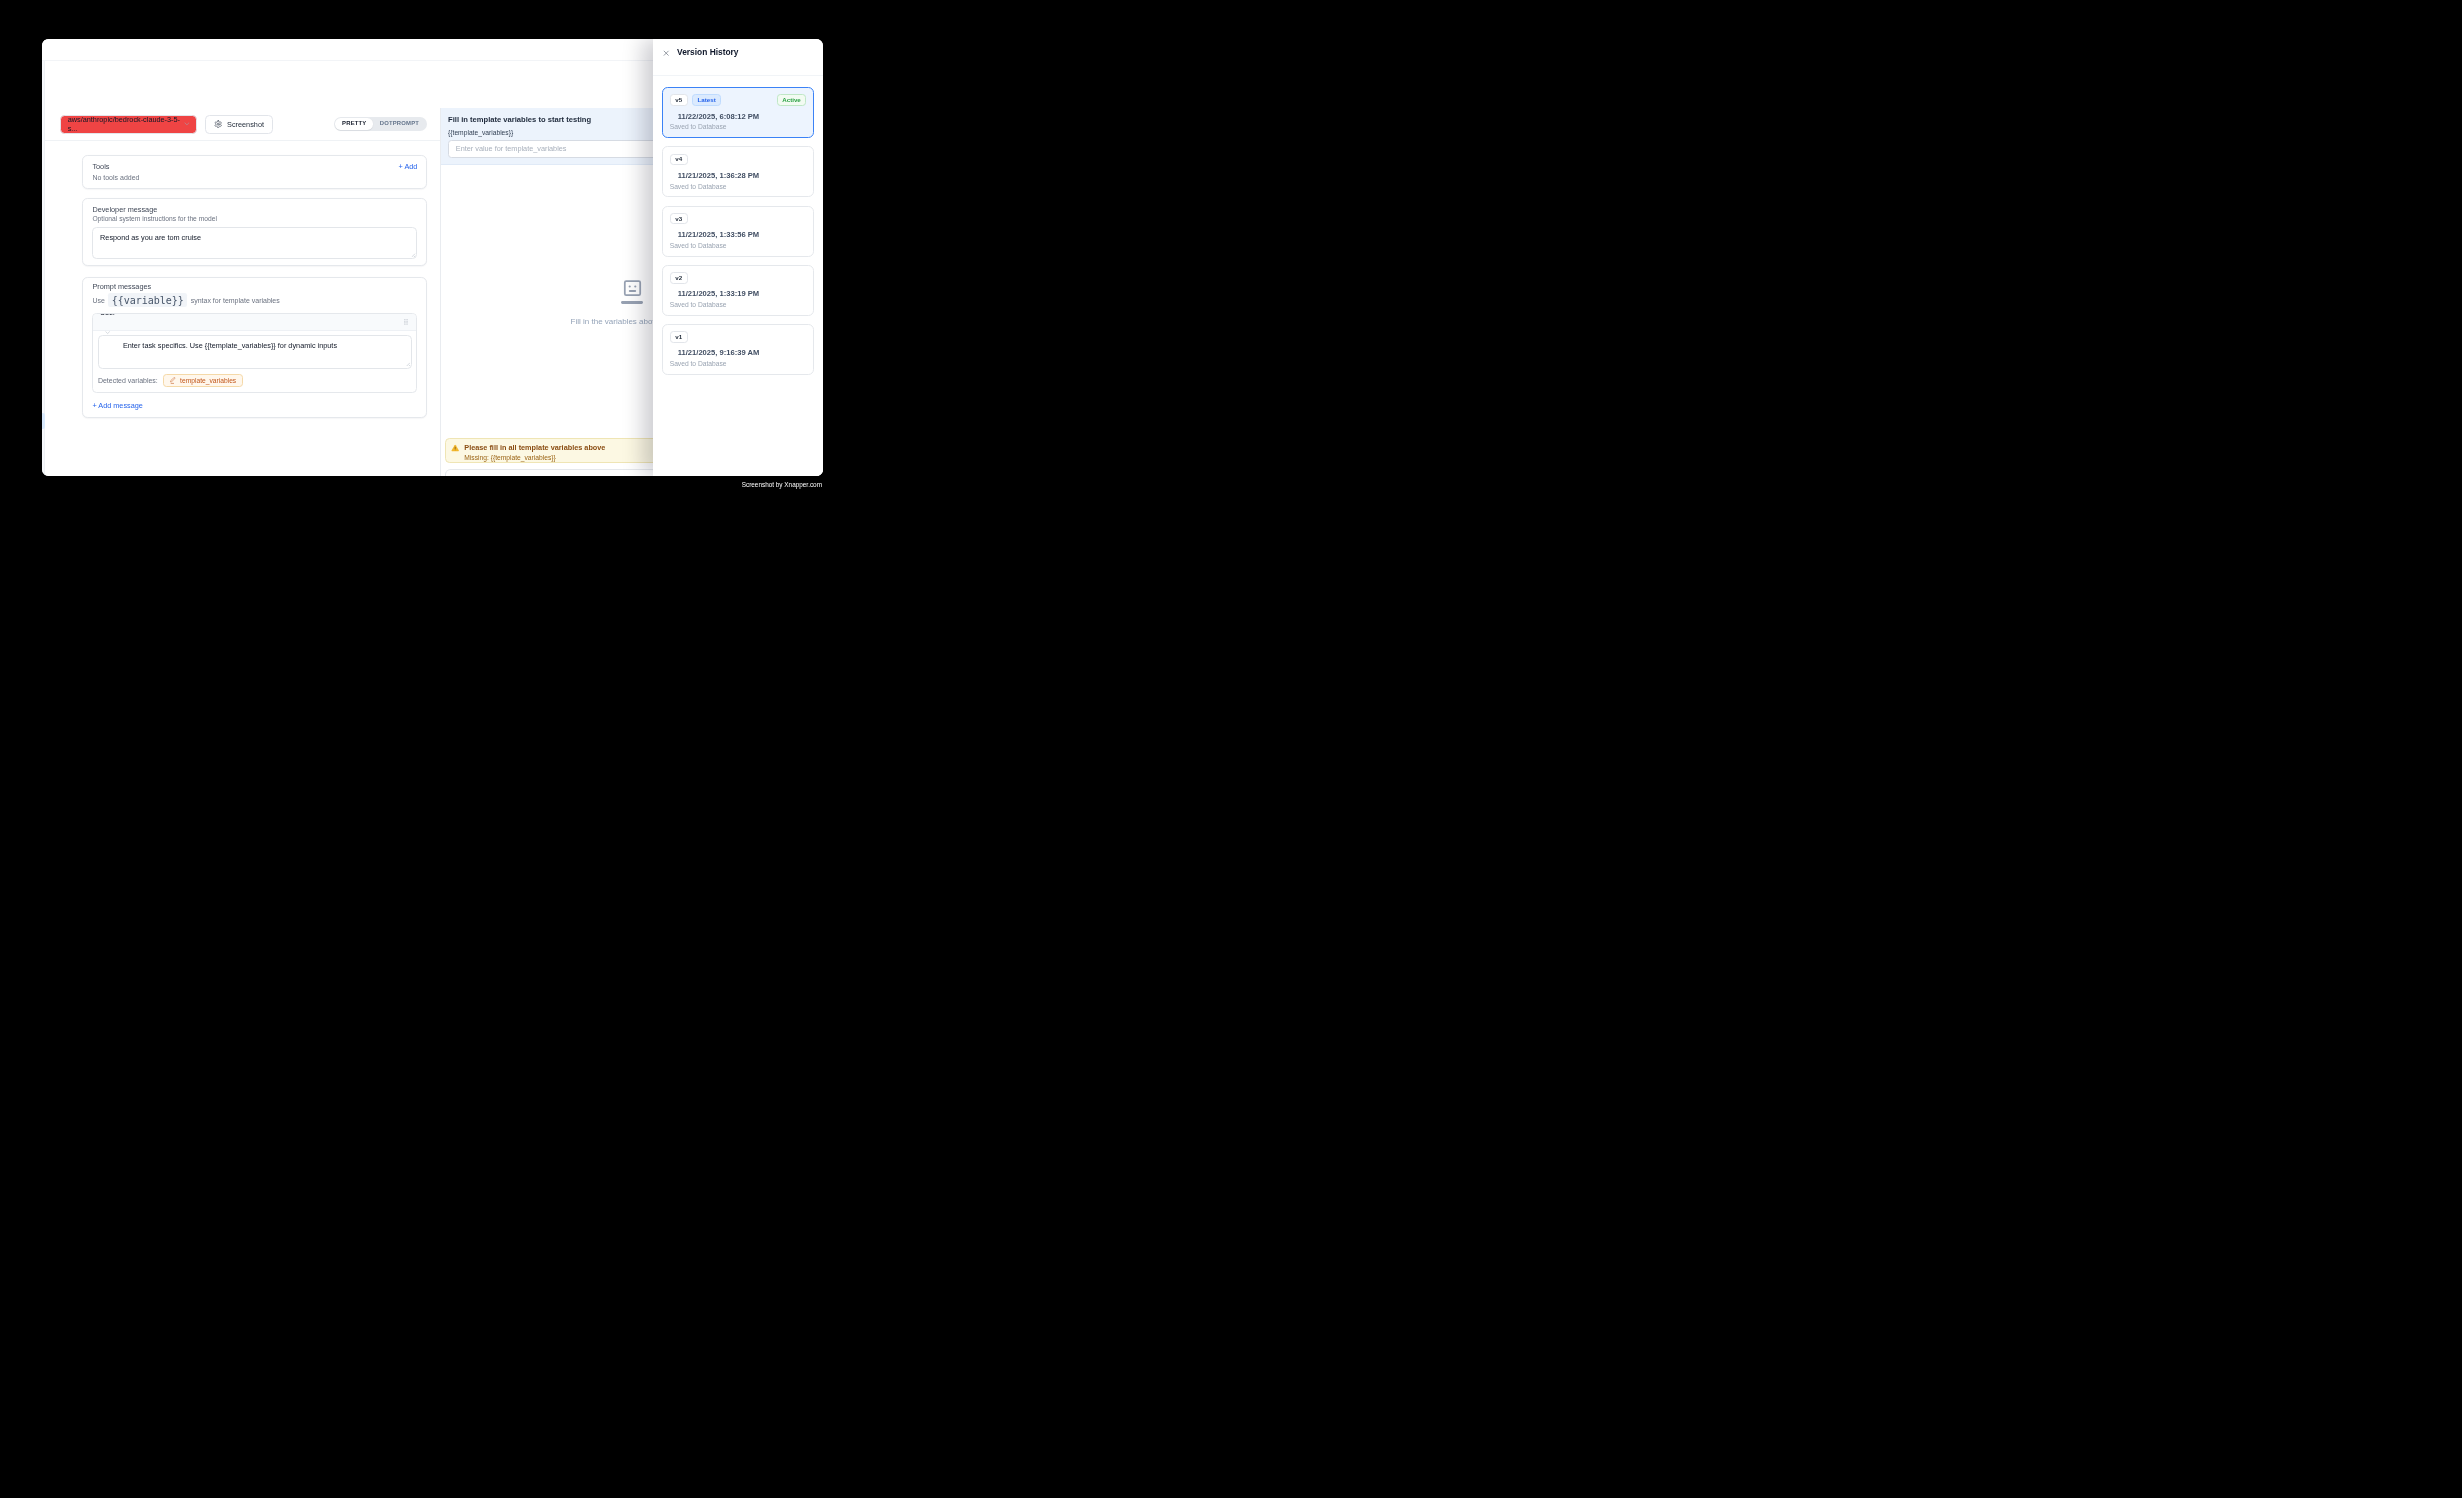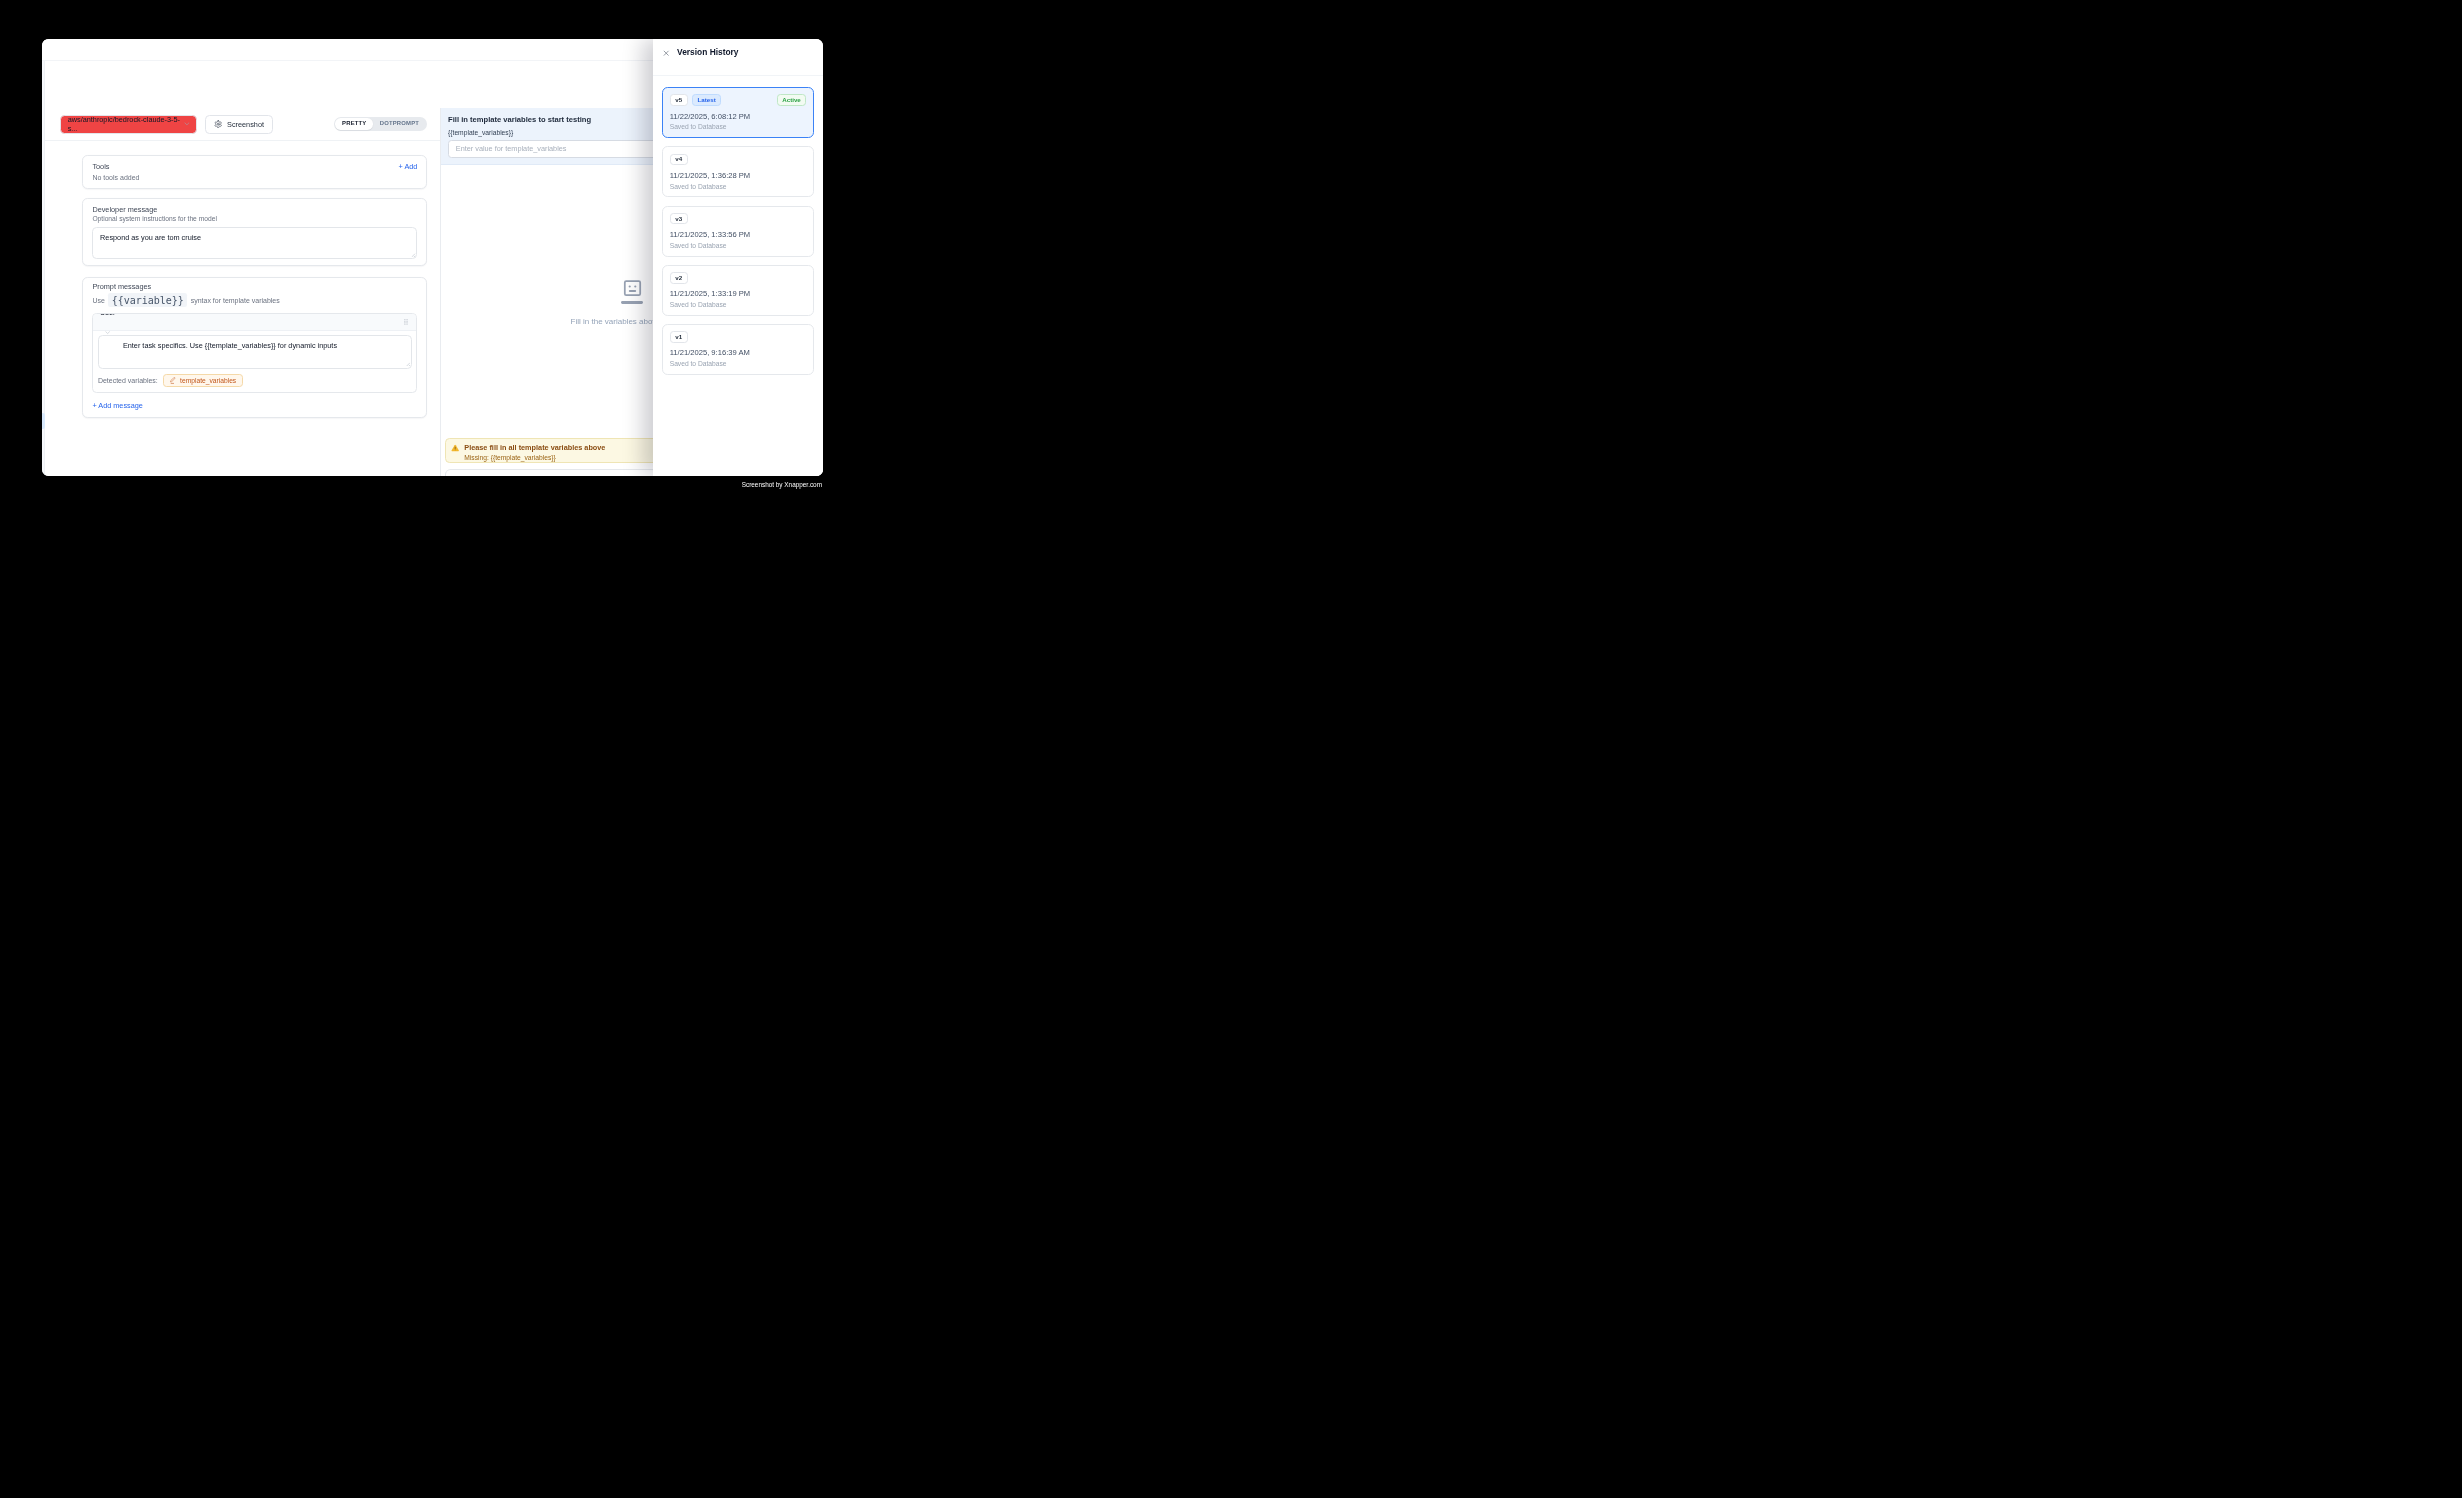--- a/index.html
+++ b/index.html
@@ -98,21 +98,21 @@
   .vh-head { height:34px; border-bottom:0.6px solid #f1f4f7; display:flex; align-items:flex-end; padding:18px 9px; gap:6.7px; }
   .vh-close { color:#6b7280; cursor:pointer; display:flex; }
   .vh-title { font-size:8.4px; font-weight:700; color:#0f172a; }
   .vh-list { padding:11.2px 9px; display:flex; flex-direction:column; gap:8.4px; }
   .vcard { border:0.6px solid #e5e8ec; border-radius:5.6px; padding:6.2px 6.7px 6.7px; background:#fff; cursor:pointer; }
   .vcard.hl { background:#edf4fe; border-color:#3b82f6; }
   .vrow1 { display:flex; align-items:center; gap:4.5px; }
   .vchip { border:0.6px solid #e2e5ea; background:#fff; border-radius:3.4px; font-size:6.2px; font-weight:600; color:#1f2937; padding:1.7px 4.5px; line-height:1; }
   .chip-latest { background:#dbeafe; color:#2563eb; border:0.6px solid #bfdbfe; border-radius:3.4px; font-size:6.2px; font-weight:600; padding:1.7px 4.5px; line-height:1; }
   .chip-active { margin-left:auto; background:#f2fbf2; color:#2ca144; border:0.6px solid #bfe7c6; border-radius:3.4px; font-size:6.2px; font-weight:600; padding:1.7px 4.5px; line-height:1; }
-  .vdate { margin-top:5.6px; font-size:7.6px; font-weight:400; color:#414e63; }
+  .vdate { margin-top:5.6px; font-size:7.6px; font-weight:700; color:#414e63;margin-left:8px; }
   .vstatus { margin-top:2.8px; font-size:6.7px; color:#9aa4b2; }
 
   .watermark { position:absolute; right:40px; top:481px; color:#fff; font-size:6.4px; font-weight:500; }
 
   svg { display:block; }
 </style>
 </head>
 <body>
 
 <div class="stage">

